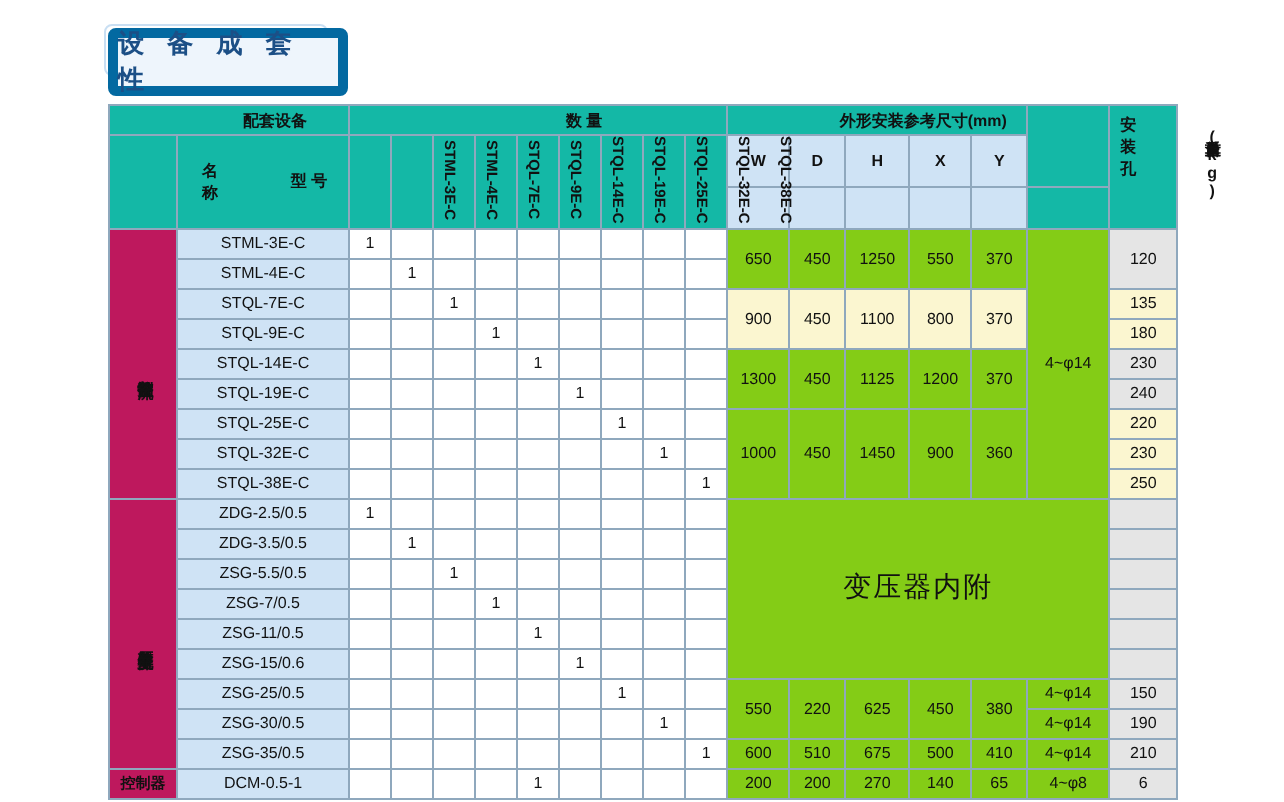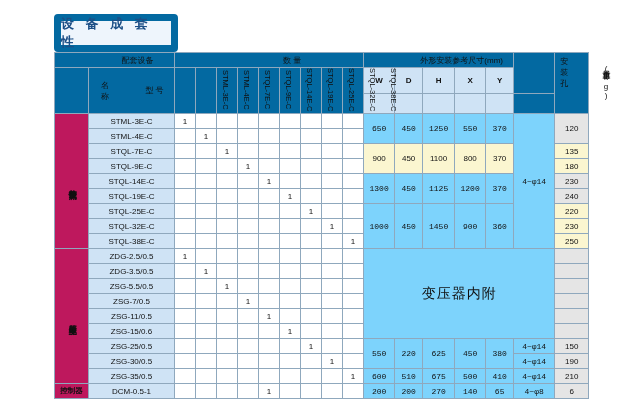--- a/index.html
+++ b/index.html
@@ -6,21 +6,21 @@
   body{
     width:642px;height:401px;
     background:#ffffff;
     font-family:"Liberation Sans","DejaVu Sans",sans-serif;
     font-size:9px;color:#111;
     overflow:hidden;
   }
   .title-wrap{
     position:absolute;left:54px;top:14px;
     width:110px;height:24px;
-    border:7px solid #0369a1;
+    border:5px solid #0369a1;
     border-radius:4px;
     background:#eef5fc;
     display:flex;align-items:center;justify-content:center;
   }
   .title-wrap:before{
     content:"";position:absolute;left:-7px;top:-7px;
     width:110px;height:24px;border:1px solid #c9dff3;border-radius:4px;
     z-index:-1;
   }
   .title-text{
@@ -38,42 +38,42 @@
   td,th{
     border:1px solid #8fa8bd;
     font-size:8px;
     text-align:center;
     vertical-align:middle;
     padding:0;
     height:14px;
     color:#111;
     font-weight:normal;
   }
-  .hdr{background:#0369a1;font-weight:normal;padding-left:46px;}
+  .hdr{background:#14b8a6;font-weight:bold;padding-left:46px;}
   .hdr2{background:#cfe3f5;font-weight:bold;}
   .vert{
     writing-mode:vertical-rl;
     text-orientation:mixed;
     white-space:nowrap;
     letter-spacing:0px;
     font-size:7.5px;
     line-height:1;
     display:inline-block;
   }
   .vert-lr{
     writing-mode:vertical-lr;
     text-orientation:upright;
     white-space:nowrap;
     font-size:8px;
     line-height:1.05;
     display:inline-block;
   }
   .grp{background:#be185d;font-weight:bold;}
   .model{background:#cfe3f5;text-align:center;font-size:8px;}
-  .dim{background:#7dd3fc;font-family:Liberation Mono, monospace;}
+  .dim{background:#84cc16;}
   .yellow{background:#fbf6d0;}
   .weight{background:#e5e5e5;margin-top:20px;}
   .weight-y{background:#fbf6d0;}
   .numcol{background:#ffffff;}
   .inner-note{font-size:14px;letter-spacing:1px;}
 </style>
 </head>
 <body>
 
 <div class="title-wrap">

